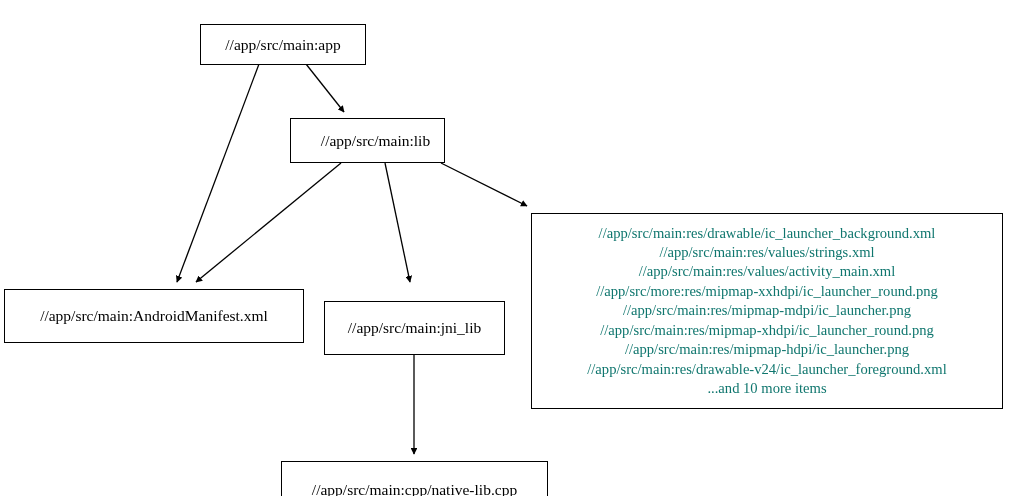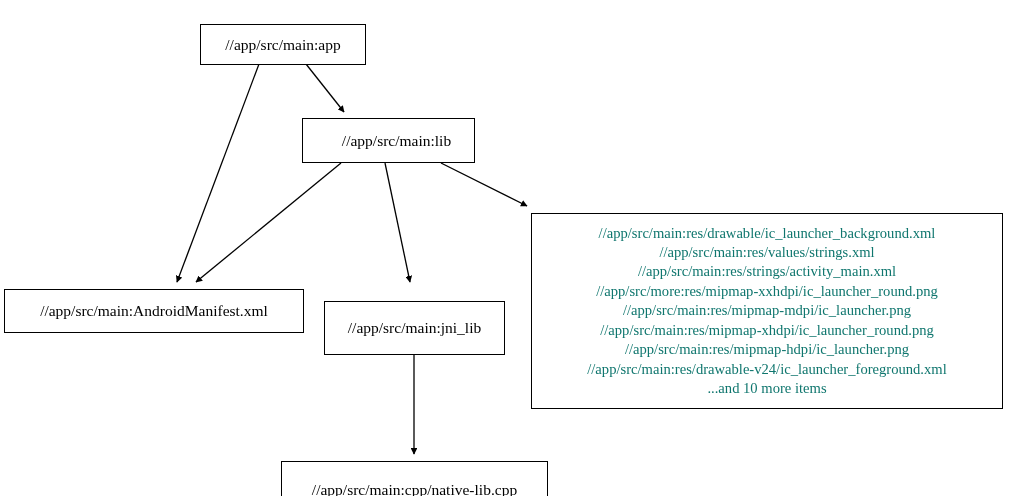--- a/index.html
+++ b/index.html
@@ -94,40 +94,40 @@
 
     <g>
       <path d="M 414 315 L 414 438" stroke="#000000" stroke-width="1.3" fill="none" marker-end="url(#arrow)"></path>
     </g>
   </svg>
 
   <div class="node" style="left:200px; top:8px; width:166px; height:41px;">
     <span class="lbl">//app/src/main:app</span>
   </div>
 
-  <div class="node" style="left:302px; top:102px; width:173px; height:45px;padding-left:16px;">
+  <div class="node" style="left:290px; top:102px; width:155px; height:45px;padding-left:16px;">
     <span class="lbl">//app/src/main:lib</span>
   </div>
 
-  <div class="node" style="left:4px; top:273px; width:300px; height:44px;">
+  <div class="node" style="left:4px; top:273px; width:300px; height:54px;">
     <span class="lbl">//app/src/main:AndroidManifest.xml</span>
   </div>
 
   <div class="node" style="left:324px; top:285px; width:181px; height:54px;">
     <span class="lbl">//app/src/main:jni_lib</span>
   </div>
 
   <div class="node" style="left:281px; top:445px; width:267px; height:58px;">
     <span class="lbl">//app/src/main:cpp/native-lib.cpp</span>
   </div>
 
   <div class="node-multi" style="left:531px; top:197px; width:472px; height:196px;">
     <span class="lbl">//app/src/main:res/drawable/ic_launcher_background.xml</span>
     <span class="lbl">//app/src/main:res/values/strings.xml</span>
-    <span class="lbl">//app/src/main:res/strings/activity_main.xml</span>
+    <span class="lbl">//app/src/main:res/values/activity_main.xml</span>
     <span class="lbl">//app/src/more:res/mipmap-xxhdpi/ic_launcher_round.png</span>
     <span class="lbl">//app/src/main:res/mipmap-mdpi/ic_launcher.png</span>
     <span class="lbl">//app/src/main:res/mipmap-xhdpi/ic_launcher_round.png</span>
     <span class="lbl">//app/src/main:res/mipmap-hdpi/ic_launcher.png</span>
     <span class="lbl">//app/src/main:res/drawable-v24/ic_launcher_foreground.xml</span>
     <span class="lbl">...and 10 more items</span>
   </div>
 
 </div>
 

